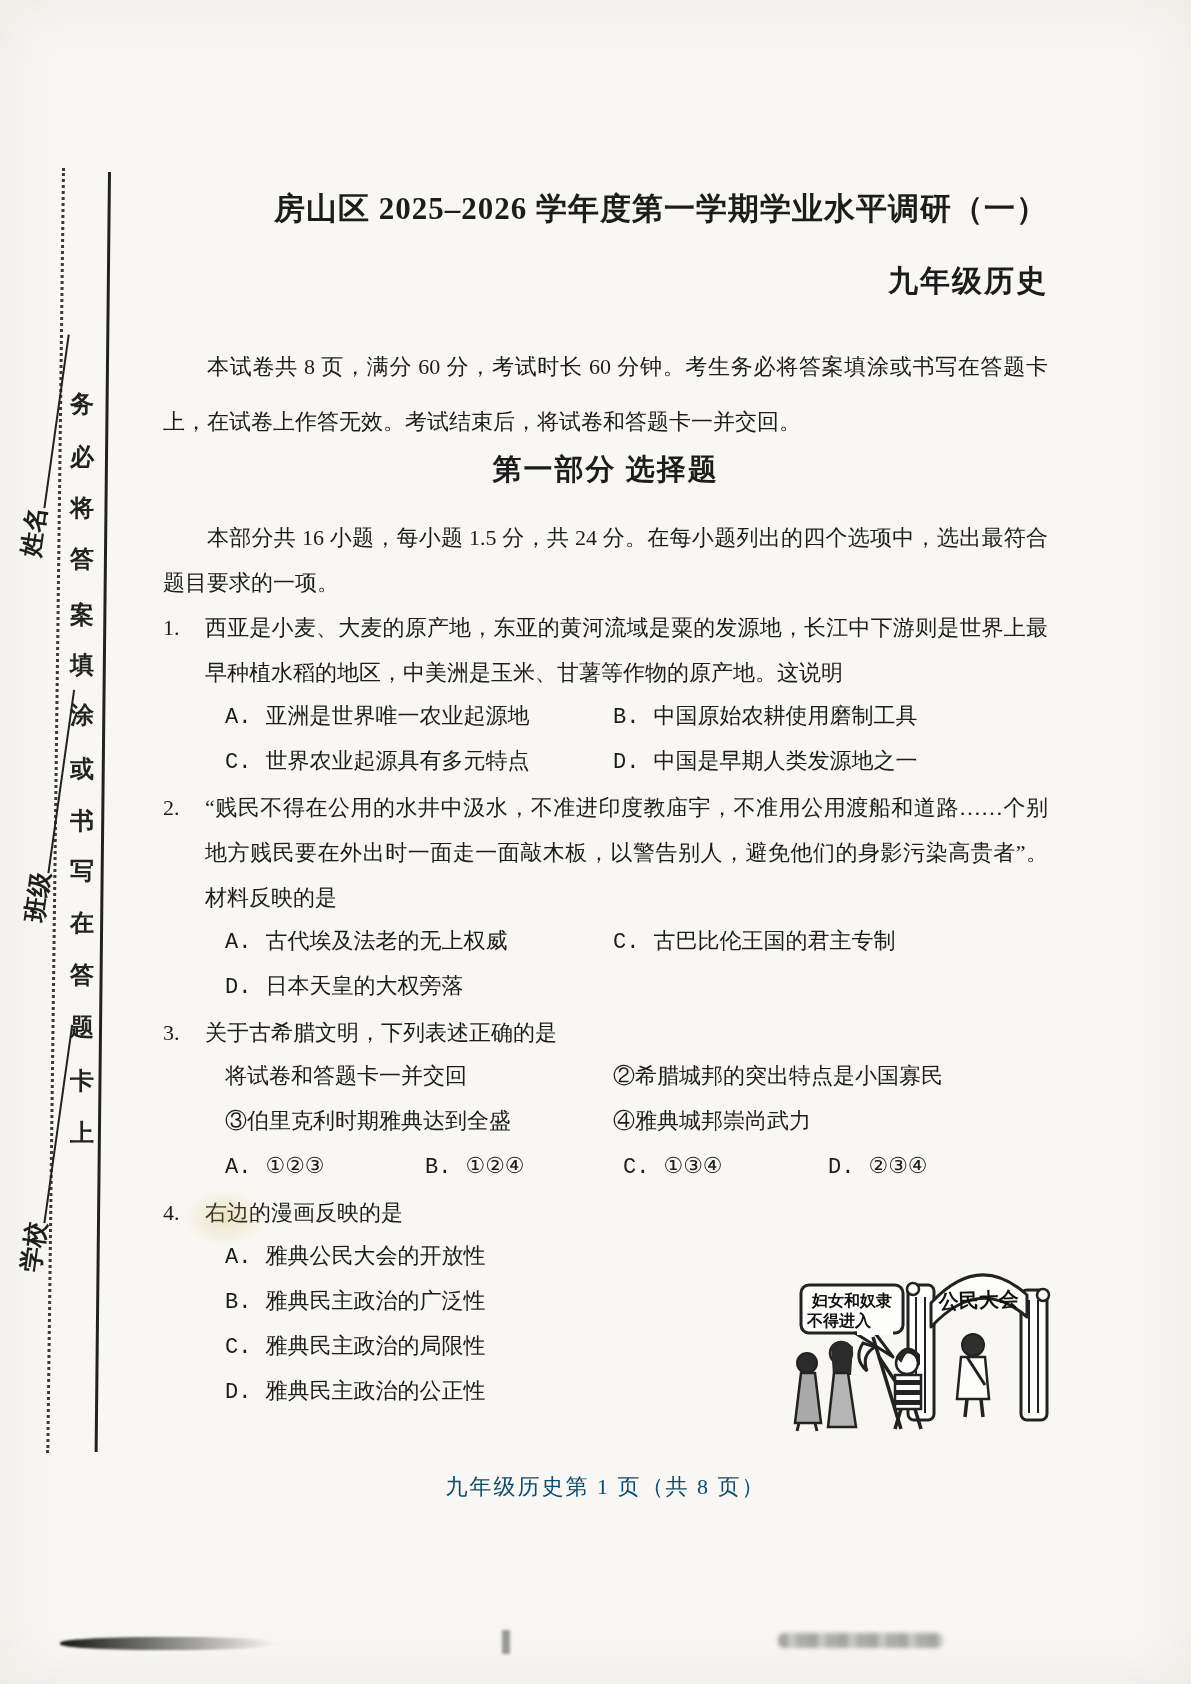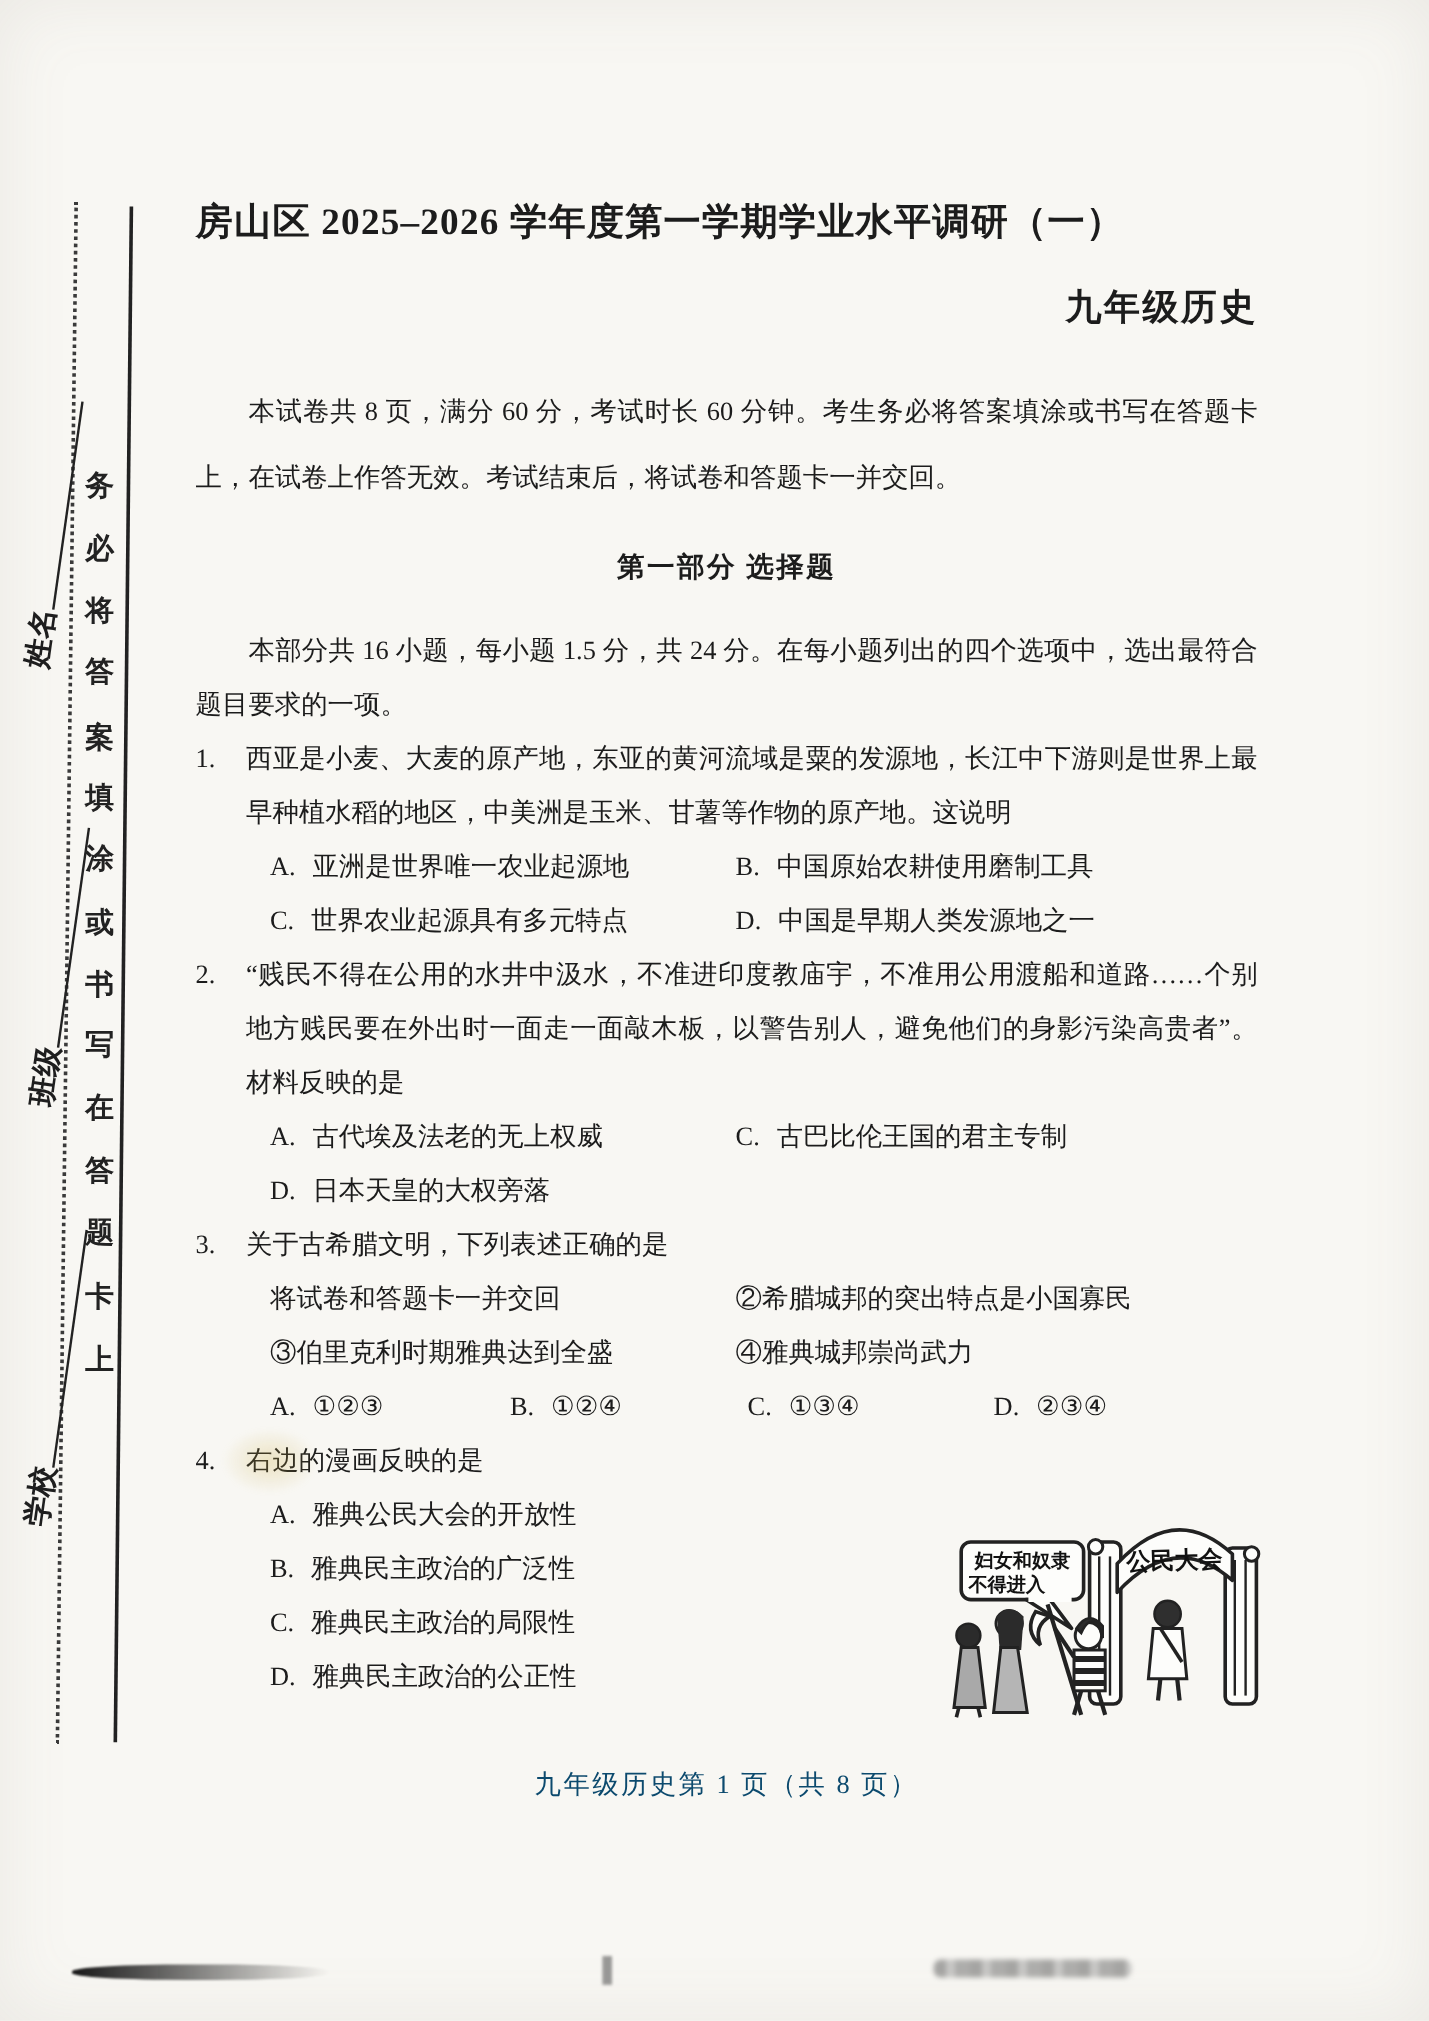--- a/index.html
+++ b/index.html
@@ -37,32 +37,32 @@
   .fold-label .blank { display:inline-block; border-bottom:2px solid #222; height:1em; vertical-align:baseline; }
   #label-name  { left:30px; top:540px; }
   #label-name .blank { width:175px; }
   #label-class { left:34px; top:905px; }
   #label-class .blank { width:185px; }
   #label-school{ left:30px; top:1255px; }
   #label-school .blank { width:200px; }
 
   
   .content { position:absolute; left:163px; top:165px; width:885px; }
-  .title   { text-align:left; font-size:31px; font-weight:bold; line-height:40px; margin-top:0; letter-spacing:1px; }
+  .title   { text-align:right; font-size:31px; font-weight:bold; line-height:40px; margin-top:24px; letter-spacing:1px; }
   .subtitle{ text-align:right; font-size:30px; font-weight:bold; line-height:40px; margin-top:32px; letter-spacing:2px; }
   .intro   { margin-top:38px; font-size:22px; line-height:55px; text-indent:2em; text-align:justify; }
-  .part-heading { text-align:center; font-size:23px; font-weight:bold; line-height:40px; margin-top:28px; letter-spacing:2px; }
+  .part-heading { text-align:center; font-size:29px; font-weight:bold; line-height:40px; letter-spacing:2px; }
   .instructions { margin-top:26px; font-size:22px; line-height:45px; text-indent:2em; text-align:justify; }
 
   .questions { font-size:22px; line-height:45px; }
   .q { position:relative; padding-left:42px; text-align:justify; }
   .q-num { position:absolute; left:0; top:0; }
   .opt-grid-2 { display:grid; grid-template-columns:388px 1fr; padding-left:20px; }
   .opt-grid-4 { display:grid; grid-template-columns:200px 198px 205px 1fr; padding-left:20px; }
-  .opt { white-space:nowrap; }
+  .opt { white-space:nowrap;font-family:Liberation Mono, monospace; }
   .opt .ol { margin-right:14px; }
   .stmt-grid { display:grid; grid-template-columns:388px 1fr; padding-left:20px; }
   .q4-wrap { position:relative; }
   .q4-opts { width:430px; }
   .q4-opts .opt { display:block; padding-left:20px; }
 
   
   .cartoon { position:absolute; left:735px; top:1185px; width:320px; height:250px; }
   .cartoon text { font-family:"Liberation Serif","DejaVu Serif",serif; font-weight:bold; fill:#111; }
 

